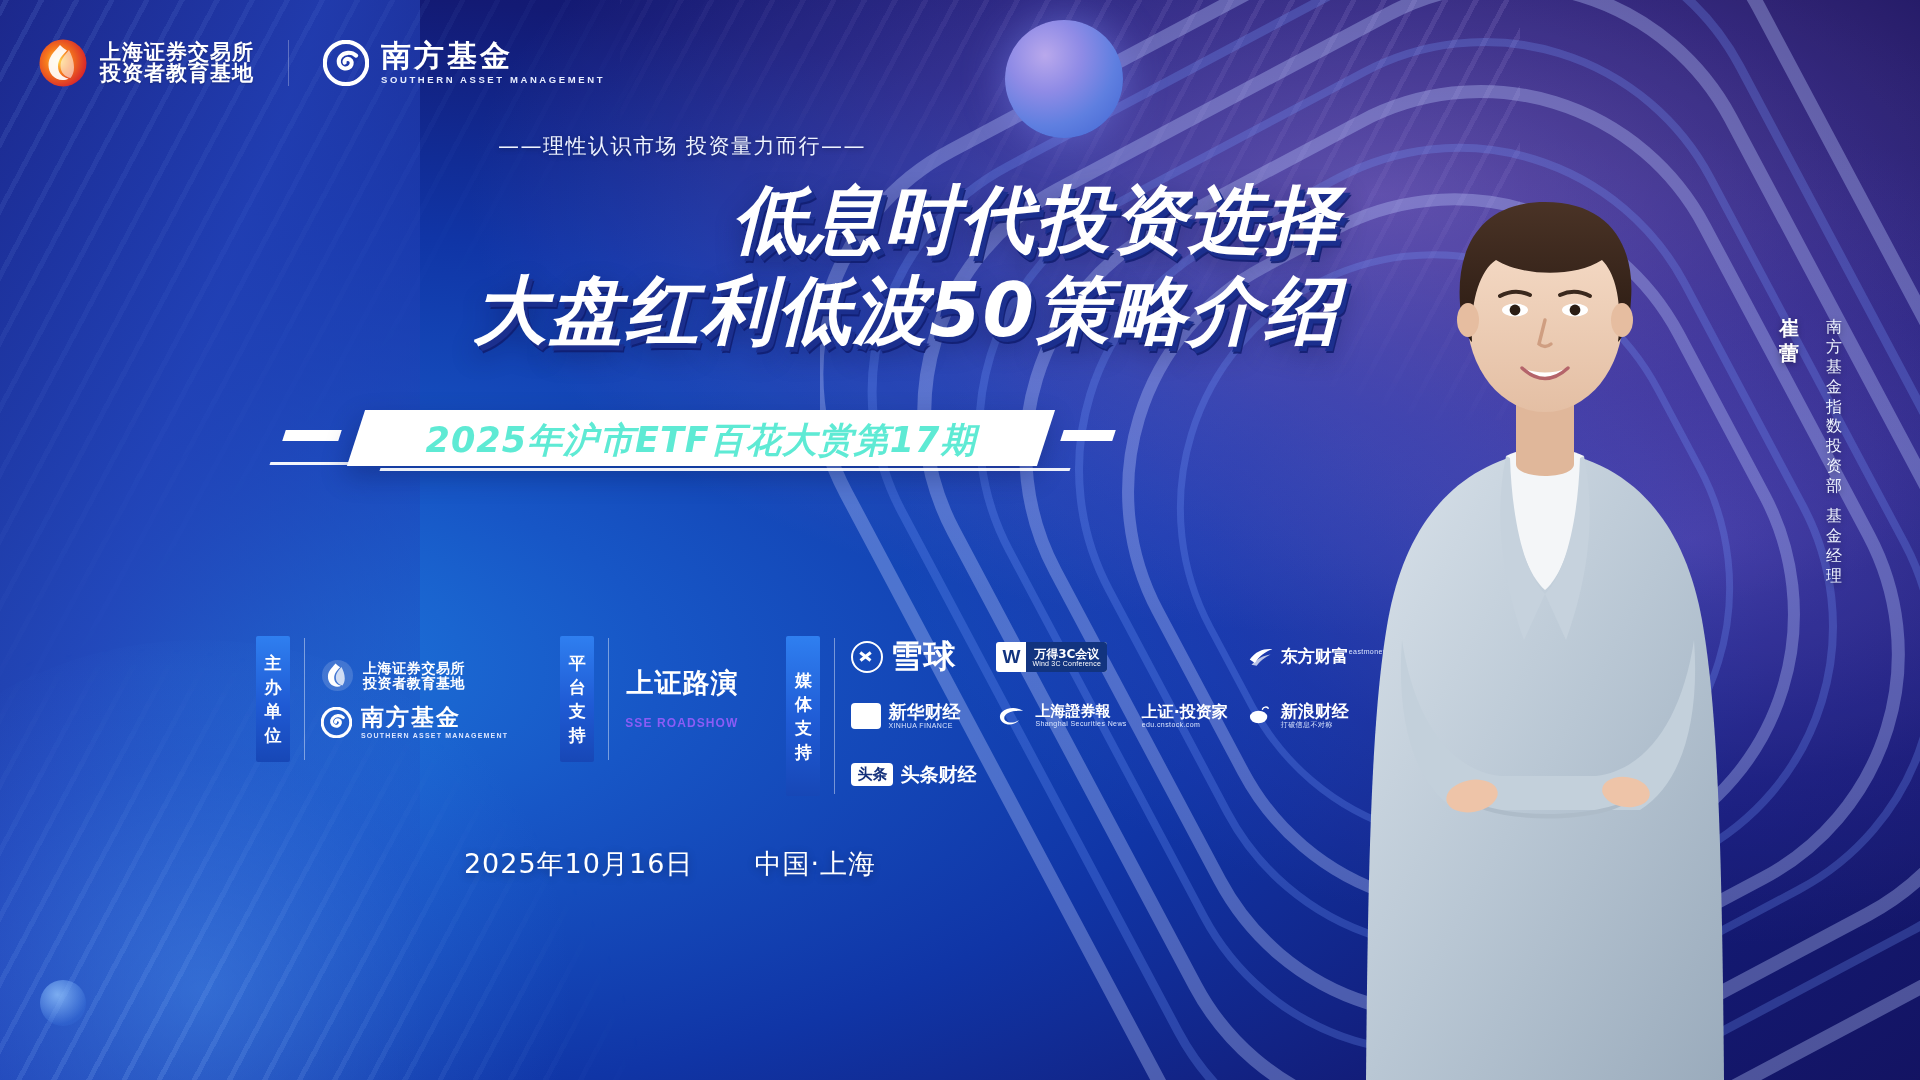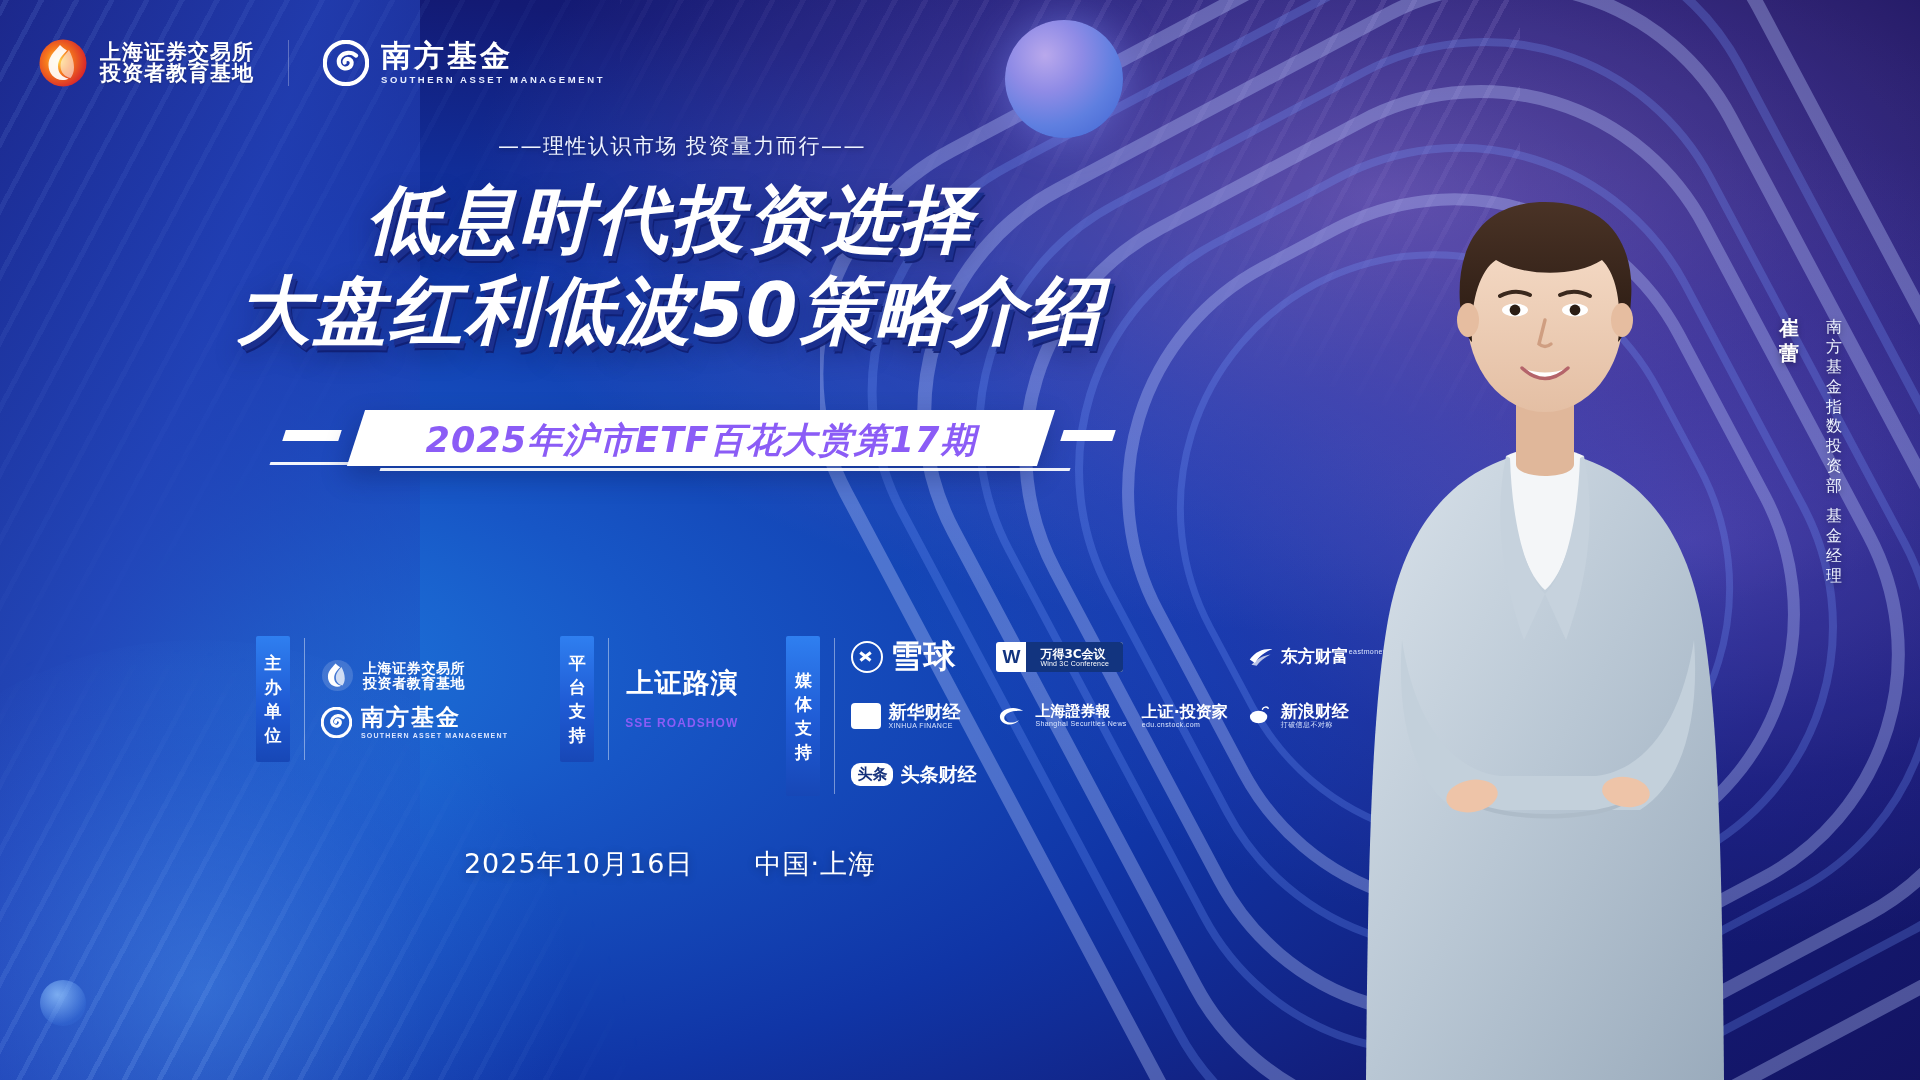--- a/index.html
+++ b/index.html
@@ -102,21 +102,21 @@
   
   .tagline{
     position:absolute;left:0;top:132px;width:1340px;text-align:center;
     color:#eef3ff;font-size:21px;letter-spacing:1.5px;font-weight:500;
     font-family:"DejaVu Sans","Liberation Sans",sans-serif;
     text-shadow:0 1px 5px rgba(0,0,0,.35);
     padding-left:12px;
   }
 
   
-  .title-wrap{position:absolute;left:0;top:178px;width:1340px;text-align:center;}
+  .title-wrap{position:absolute;left:0;top:178px;width:1340px;text-align:right;}
   .title-line{
     color:#ffffff;font-weight:900;font-style:italic;
     font-family:"DejaVu Sans","Liberation Sans",sans-serif;
     letter-spacing:2px;line-height:1.12;
     text-shadow:
       4px 5px 0 #1b2f8e,
       5px 7px 0 rgba(15,28,110,.85),
       0 10px 26px rgba(8,14,60,.45);
   }
   .title-1{font-size:74px;}
@@ -141,21 +141,21 @@
     position:absolute;left:108px;top:58px;width:690px;height:3px;background:#ffffff;opacity:.92;
     transform:skewX(-18deg);
   }
   .rib-dash-r{
     position:absolute;left:790px;top:20px;width:52px;height:11px;background:#fff;
     transform:skewX(-18deg);
   }
   .rib-text{
     position:absolute;left:84px;top:0;width:690px;height:60px;
     display:flex;align-items:center;justify-content:center;
-    color:#8b5cf6;font-size:35px;font-weight:800;font-style:italic;letter-spacing:1px;
+    color:#5eead4;font-size:35px;font-weight:800;font-style:italic;letter-spacing:1px;
     font-family:"DejaVu Sans","Liberation Sans",sans-serif;
   }
 
   
   .sponsors{position:absolute;left:256px;top:636px;display:flex;align-items:flex-start;gap:0;}
   .spon-block{display:flex;align-items:stretch;}
   .vlabel{
     width:34px;border-radius:2px;
     background:linear-gradient(180deg,#2f7ff0 0%, #1f5ad4 55%, #1747b6 100%);
     display:flex;flex-direction:column;align-items:center;justify-content:center;
@@ -187,29 +187,29 @@
 
   .media-grid{display:grid;grid-template-columns:auto auto auto;gap:16px 20px;align-items:center;}
   .mlogo{display:flex;align-items:center;gap:7px;height:34px;}
   .mlogo .cn{color:#fff;font-weight:800;font-family:"DejaVu Sans","Liberation Sans",sans-serif;}
   .mlogo .sub{color:#dbe6ff;font-size:7px;letter-spacing:.4px;}
   .xq-ring{width:28px;height:28px;border:2.6px solid #fff;border-radius:50%;position:relative;}
   .xq-ring:before,.xq-ring:after{content:"";position:absolute;width:13px;height:2.6px;background:#fff;top:12px;left:6px;}
   .xq-ring:before{transform:rotate(38deg);} .xq-ring:after{transform:rotate(-38deg);}
   .wind-box{display:flex;align-items:center;background:#fff;border-radius:3px;overflow:hidden;height:30px;}
   .wind-w{width:30px;display:flex;align-items:center;justify-content:center;color:#12347f;font-weight:900;font-size:19px;}
-  .wind-r{background:#12347f;height:100%;display:flex;flex-direction:column;justify-content:center;padding:0 14px;}
+  .wind-r{background:#12347f;height:100%;display:flex;flex-direction:column;justify-content:center;padding:0 6px;text-align:center;}
   .wind-r b{color:#fff;font-size:12px;font-weight:800;line-height:1.05;
     font-family:"DejaVu Sans","Liberation Sans",sans-serif;}
   .wind-r i{color:#fff;font-size:7px;font-style:normal;letter-spacing:.2px;}
   .em-mark{width:26px;height:22px;}
   .xh-box{width:30px;height:26px;background:#fff;border-radius:4px;}
   .sss-s{width:32px;height:24px;}
   .sina-eye{width:26px;height:20px;}
-  .tt-box{background:#fff;border-radius:9px;padding:2px 6px;color:#14307a;font-weight:900;font-size:15px;
+  .tt-box{background:#fff;border-radius:4px;padding:2px 6px;color:#14307a;font-weight:900;font-size:15px;
     font-family:"DejaVu Sans","Liberation Sans",sans-serif;}
 
   
   .dateline{
     position:absolute;left:0;top:846px;width:1340px;text-align:center;
     color:#ffffff;font-size:27px;font-weight:500;letter-spacing:1px;
     font-family:"DejaVu Sans","Liberation Sans",sans-serif;
     text-shadow:0 2px 8px rgba(0,0,0,.3);
   }
   .dateline .gap{display:inline-block;width:42px;}

